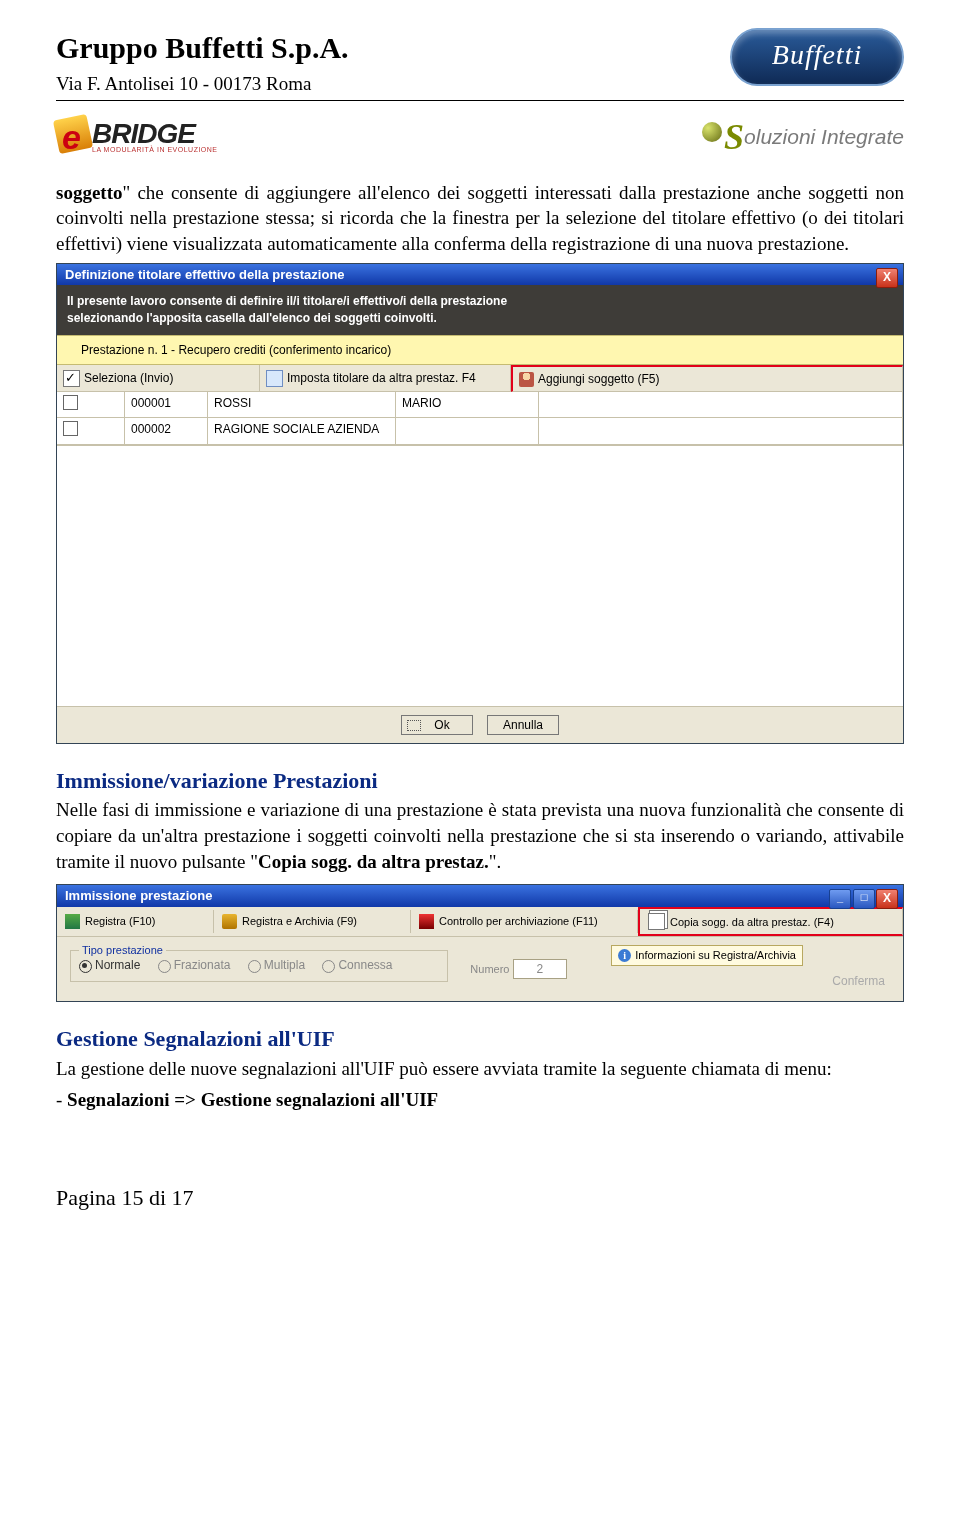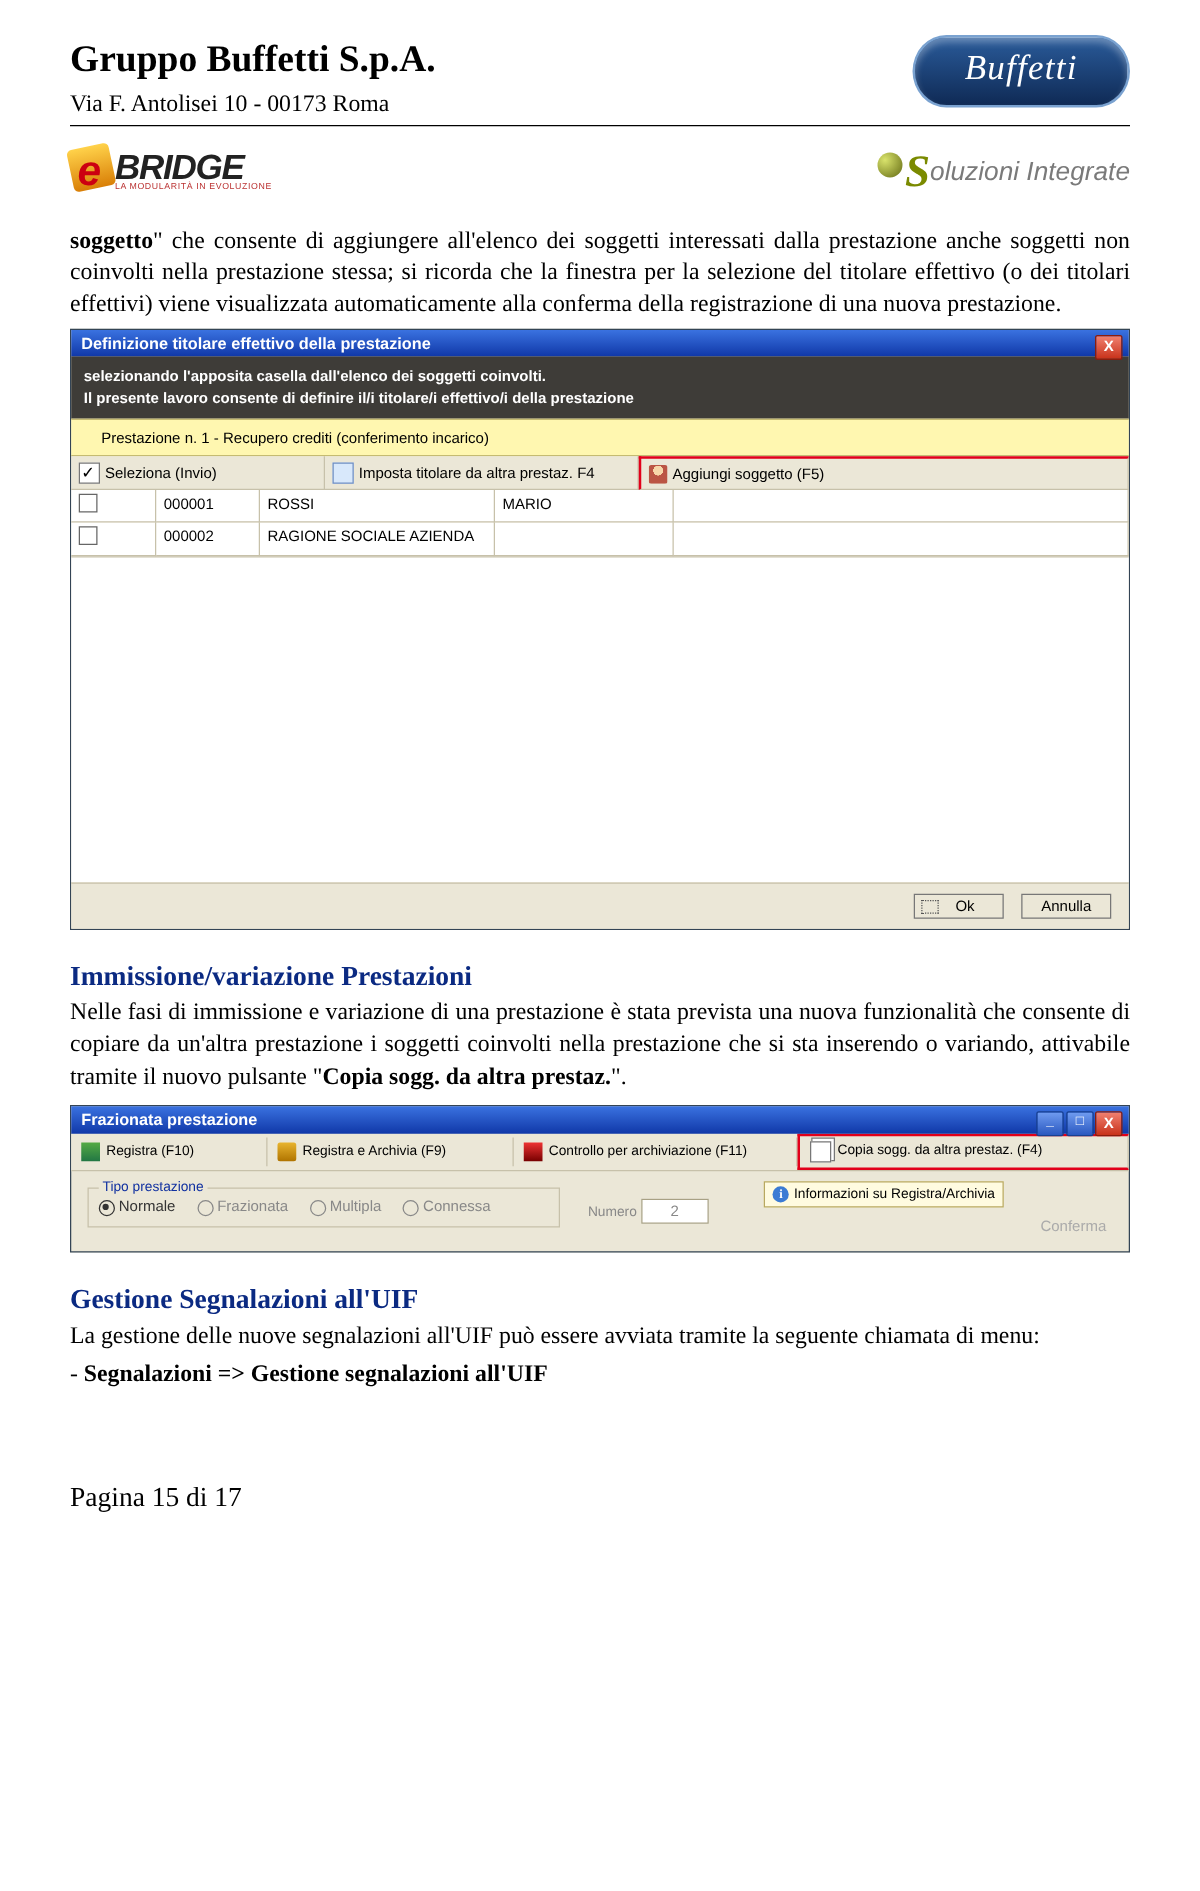--- a/index.html
+++ b/index.html
@@ -35,33 +35,33 @@
 .ico-check::after{content:"✓";position:absolute;left:1px;top:-2px;font-size:13px;color:#000}
 .ico-doc{background:#d8e8fb;border-color:#6f8ec2}
 .ico-person{background:radial-gradient(circle at 50% 30%,#f7d6a8 30%,transparent 31%),linear-gradient(#b54,#b54);border-radius:2px;border:none}
 .redbox{border:2px solid #e2001a}
 .thead{display:flex;background:#ebe7d7;border-top:1px solid #fff}
 .thead .th,.trow .td{padding:3px 6px;border-right:1px solid #c7c1aa;border-bottom:1px solid #c7c1aa;font-size:12px}
 .thead .th{color:#333}
 .trow{display:flex;background:#fff}
 .chk{display:inline-block;width:13px;height:13px;border:1px solid #666;background:#fff}
 .whitearea{background:#fff;height:260px;border-top:1px solid #c7c1aa}
-.btnbar{display:flex;justify-content:flex-end;gap:14px;padding:8px 14px;background:#ebe7d7;border-top:1px solid #c7c1aa}
+.btnbar{display:flex;justify-content:center;gap:14px;padding:8px 14px;background:#ebe7d7;border-top:1px solid #c7c1aa}
 .wbtn{border:1px solid #777;background:#ebe7d7;padding:2px 12px;font-size:12px;min-width:72px;text-align:center;font-family:Tahoma,Arial,sans-serif}
 .wbtn.def{position:relative;padding-left:22px}
 .wbtn.def::before{content:"";position:absolute;left:5px;top:4px;width:12px;height:9px;border:1px dotted #555}
 .group{border:1px solid #c7c1aa;margin:13px;padding:6px 8px 4px 8px;background:#ebe7d7;position:relative}
 .group .gl{position:absolute;top:-8px;left:8px;background:#ebe7d7;padding:0 3px;font-size:11px;color:#1030a0}
 .radio{display:inline-flex;align-items:flex-end;gap:3px;margin-right:14px;font-size:12px;color:#888}
 .radio .r{display:inline-block;width:11px;height:11px;border:1px solid #888;border-radius:50%;position:relative}
 .radio .r.on{border-color:#333}
 .radio .r.on::after{content:"";position:absolute;left:2px;top:2px;width:5px;height:5px;background:#333;border-radius:50%}
 .field{display:inline-block;border:1px solid #a8a184;background:#fff;color:#888;font-size:12px;padding:1px 6px;min-width:40px;text-align:center}
 .toolbar2{display:flex;align-items:center;background:#ebe7d7;border-bottom:1px solid #c7c1aa}
-.toolbar2 .cell{display:flex;align-items:flex-start;gap:5px;padding:4px 8px;border-right:1px solid #c7c1aa;font-size:11px}
+.toolbar2 .cell{display:flex;align-items:flex-end;gap:5px;padding:4px 8px;border-right:1px solid #c7c1aa;font-size:11px}
 .ico-save{background:linear-gradient(#5a4,#274);border:none}
 .ico-lock{background:linear-gradient(#e8b42f,#b07400);border:none;border-radius:2px}
 .ico-flag{background:linear-gradient(#e33,#700);border:none}
 .ico-copy{background:#fff;border:1px solid #777;box-shadow:2px -2px 0 #fff,2px -2px 0 1px #777}
 .info-pop{position:absolute;right:100px;background:#fffbe0;border:1px solid #b8a860;padding:2px 6px;font-size:11px;display:flex;align-items:center;gap:4px}
 .info-pop .i{display:inline-block;width:13px;height:13px;border-radius:50%;background:#3b7bd4;color:#fff;text-align:center;line-height:13px;font-weight:bold;font-family:Georgia,serif;font-size:10px}
 .conf{color:#aaa;font-size:12px}
 .footer{text-align:left;font-size:22px;margin-top:70px}
 </style>
 </head>
@@ -91,22 +91,22 @@
   <p>
     <span class="bold">soggetto</span><span>" che consente di aggiungere all'elenco dei soggetti interessati dalla prestazione anche soggetti non coinvolti nella prestazione stessa; si ricorda che la finestra per la selezione del titolare effettivo (o dei titolari effettivi) viene visualizzata automaticamente alla conferma della registrazione di una nuova prestazione.</span>
   </p>
 
   <div class="win">
     <div class="titlebar">
       <span>Definizione titolare effettivo della prestazione</span>
       <span class="tbtn">X</span>
     </div>
     <div class="darkband">
+      <div>Il presente lavoro consente di definire il/i titolare/i effettivo/i della prestazione</div>
       <div>selezionando l'apposita casella dall'elenco dei soggetti coinvolti.</div>
-      <div>Il presente lavoro consente di definire il/i titolare/i effettivo/i della prestazione</div>
     </div>
     <div class="yellowband">Prestazione n. 1 - Recupero crediti (conferimento incarico)</div>
     <div class="toolbar">
       <div class="cell" style="flex:0 0 190px">
         <span class="ico ico-check"></span>
         <span>Seleziona (Invio)</span>
       </div>
       <div class="cell" style="flex:0 0 238px">
         <span class="ico ico-doc"></span>
         <span>Imposta titolare da altra prestaz. F4</span>
@@ -137,21 +137,21 @@
     </div>
   </div>
 
   <div class="h2">Immissione/variazione Prestazioni</div>
   <p>
     <span>Nelle fasi di immissione e variazione di una prestazione è stata prevista una nuova funzionalità che consente di copiare da un'altra prestazione i soggetti coinvolti nella prestazione che si sta inserendo o variando, attivabile tramite il nuovo pulsante "</span><span class="bold">Copia sogg. da altra prestaz.</span><span>".</span>
   </p>
 
   <div class="win" style="margin-top:10px">
     <div class="titlebar">
-      <span>Frazionata prestazione</span>
+      <span>Immissione prestazione</span>
       <span class="tbtn-min">_</span>
       <span class="tbtn-max">□</span>
       <span class="tbtn">X</span>
     </div>
     <div class="toolbar2">
       <div class="cell" style="flex:0 0 140px">
         <span class="ico ico-save"></span>
         <span>Registra (F10)</span>
       </div>
       <div class="cell" style="flex:0 0 180px">

